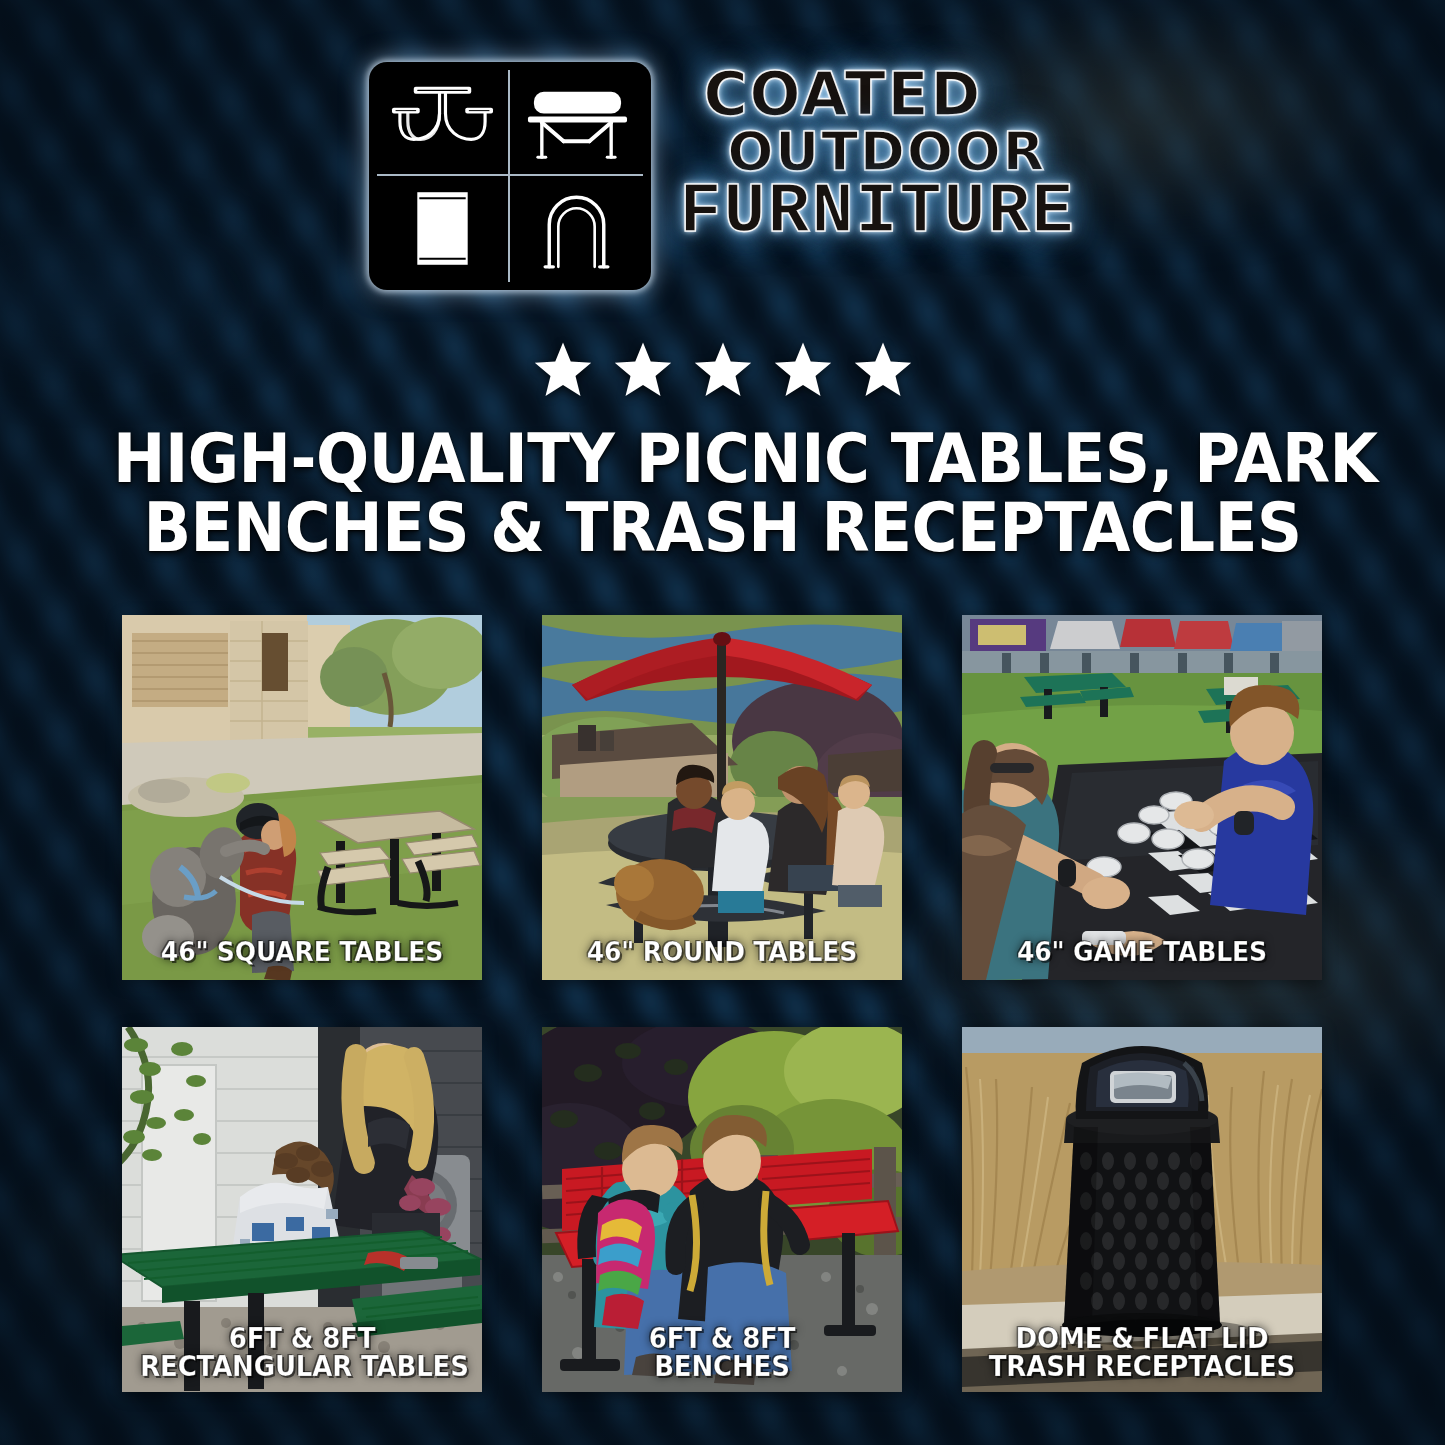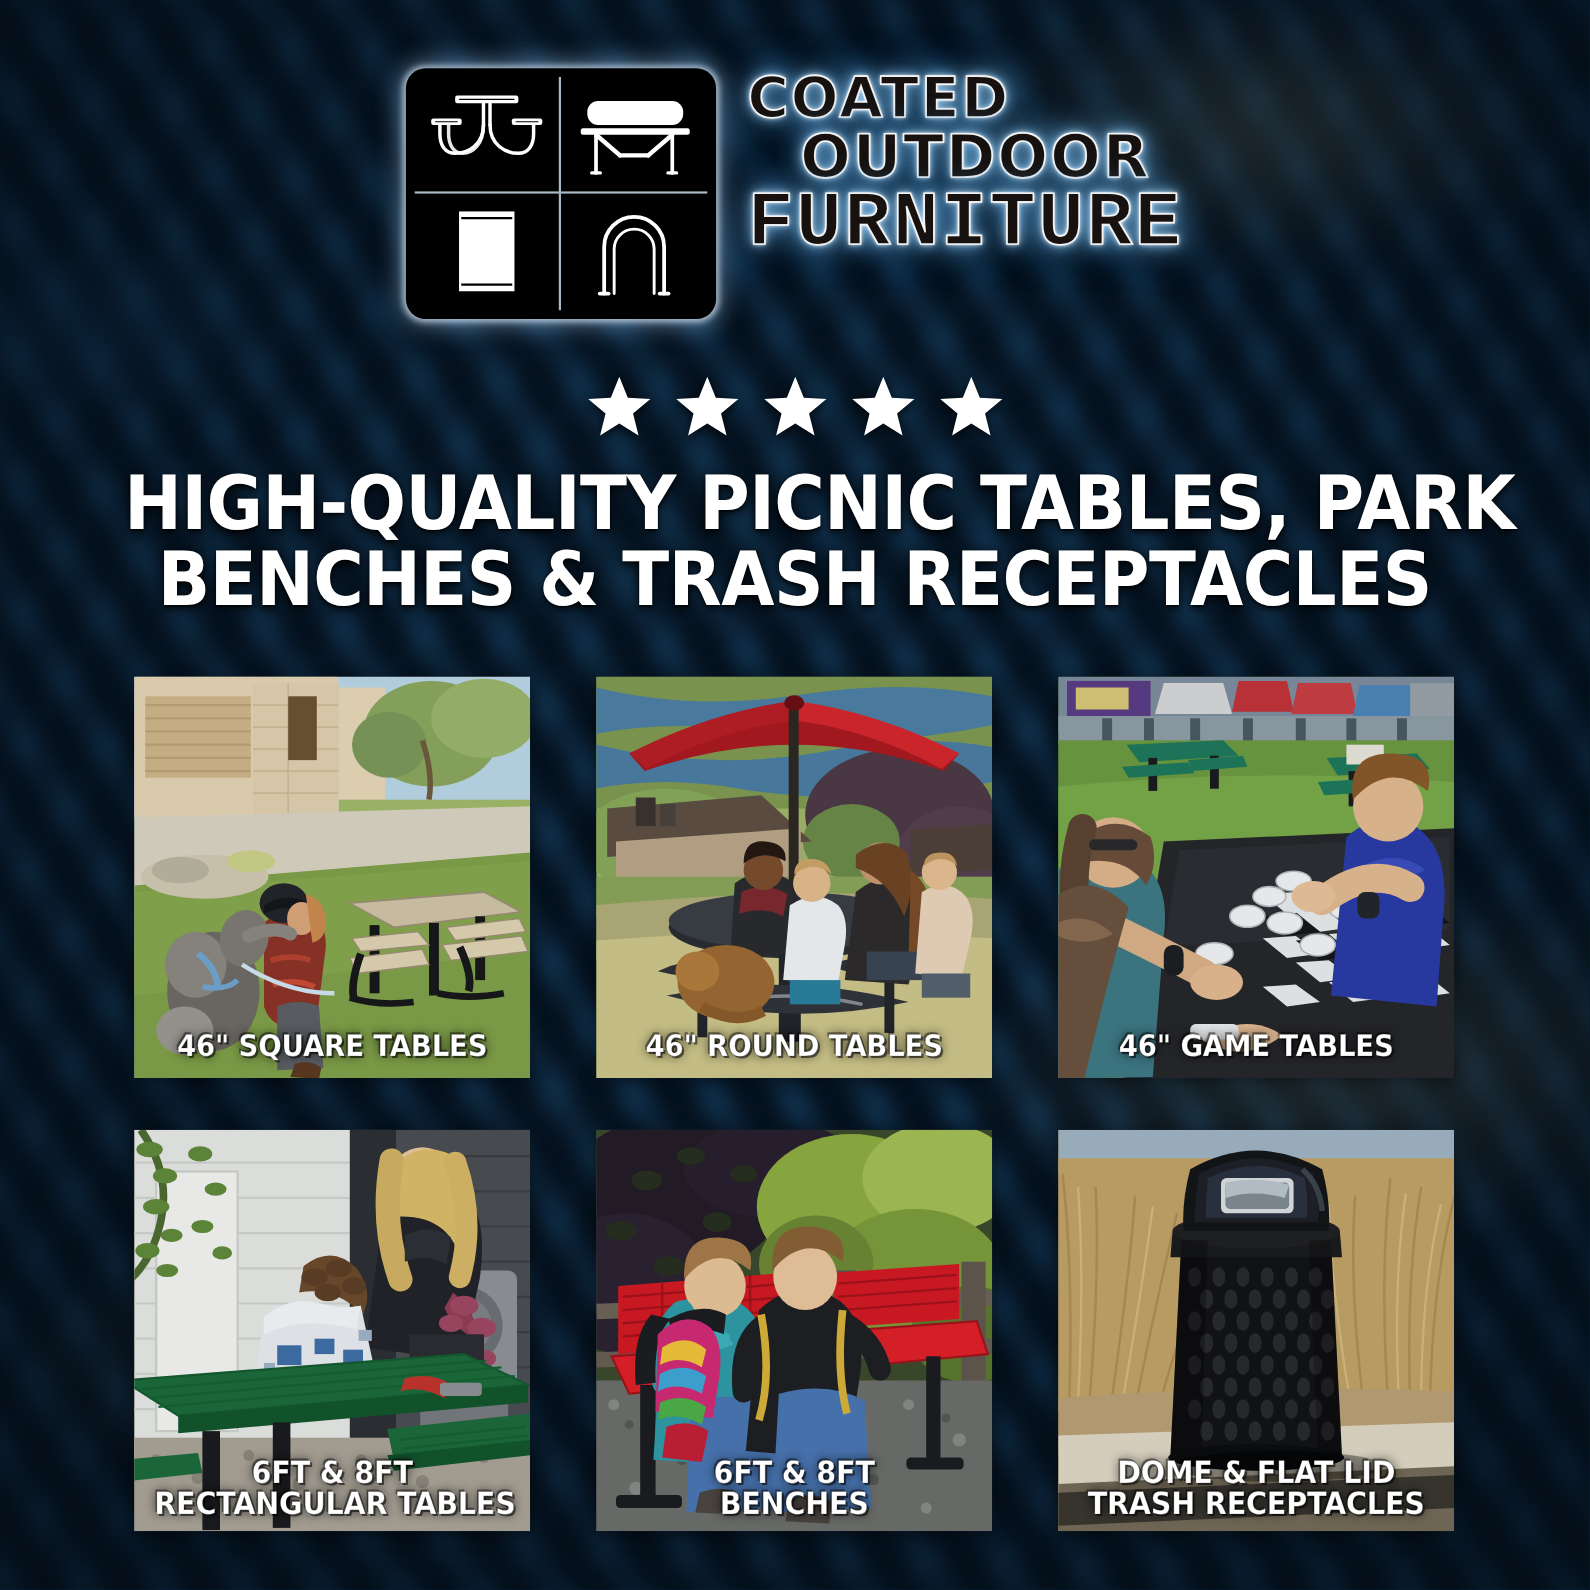--- a/index.html
+++ b/index.html
@@ -73,21 +73,21 @@
     font-weight:700;letter-spacing:2px;line-height:.96;
     color:#17120f;
     text-shadow:
       0 0 2px #ffffff,
       0 0 5px #e8f3ff,
       0 0 12px #8fc6f0,
       0 0 26px rgba(110,180,230,.85),
       0 0 42px rgba(70,140,200,.55);
     -webkit-text-stroke:1.5px rgba(255,255,255,.92);
   }
-  .wm-1{font-size:51px;}
+  .wm-1{font-size:60px;margin-left:24px;}
   .wm-2{font-size:54px;padding-left:48px;}
   .wm-3{font-size:70px;font-family:Liberation Mono, monospace;}
 
   
   .stars{
     position:absolute;left:0;right:0;top:330px;height:80px;
     display:flex;align-items:center;justify-content:center;gap:18px;
   }
   .star{width:62px;height:60px;display:block;}
   .star svg{width:100%;height:100%;display:block;filter:drop-shadow(0 2px 4px rgba(0,0,0,.75));}

